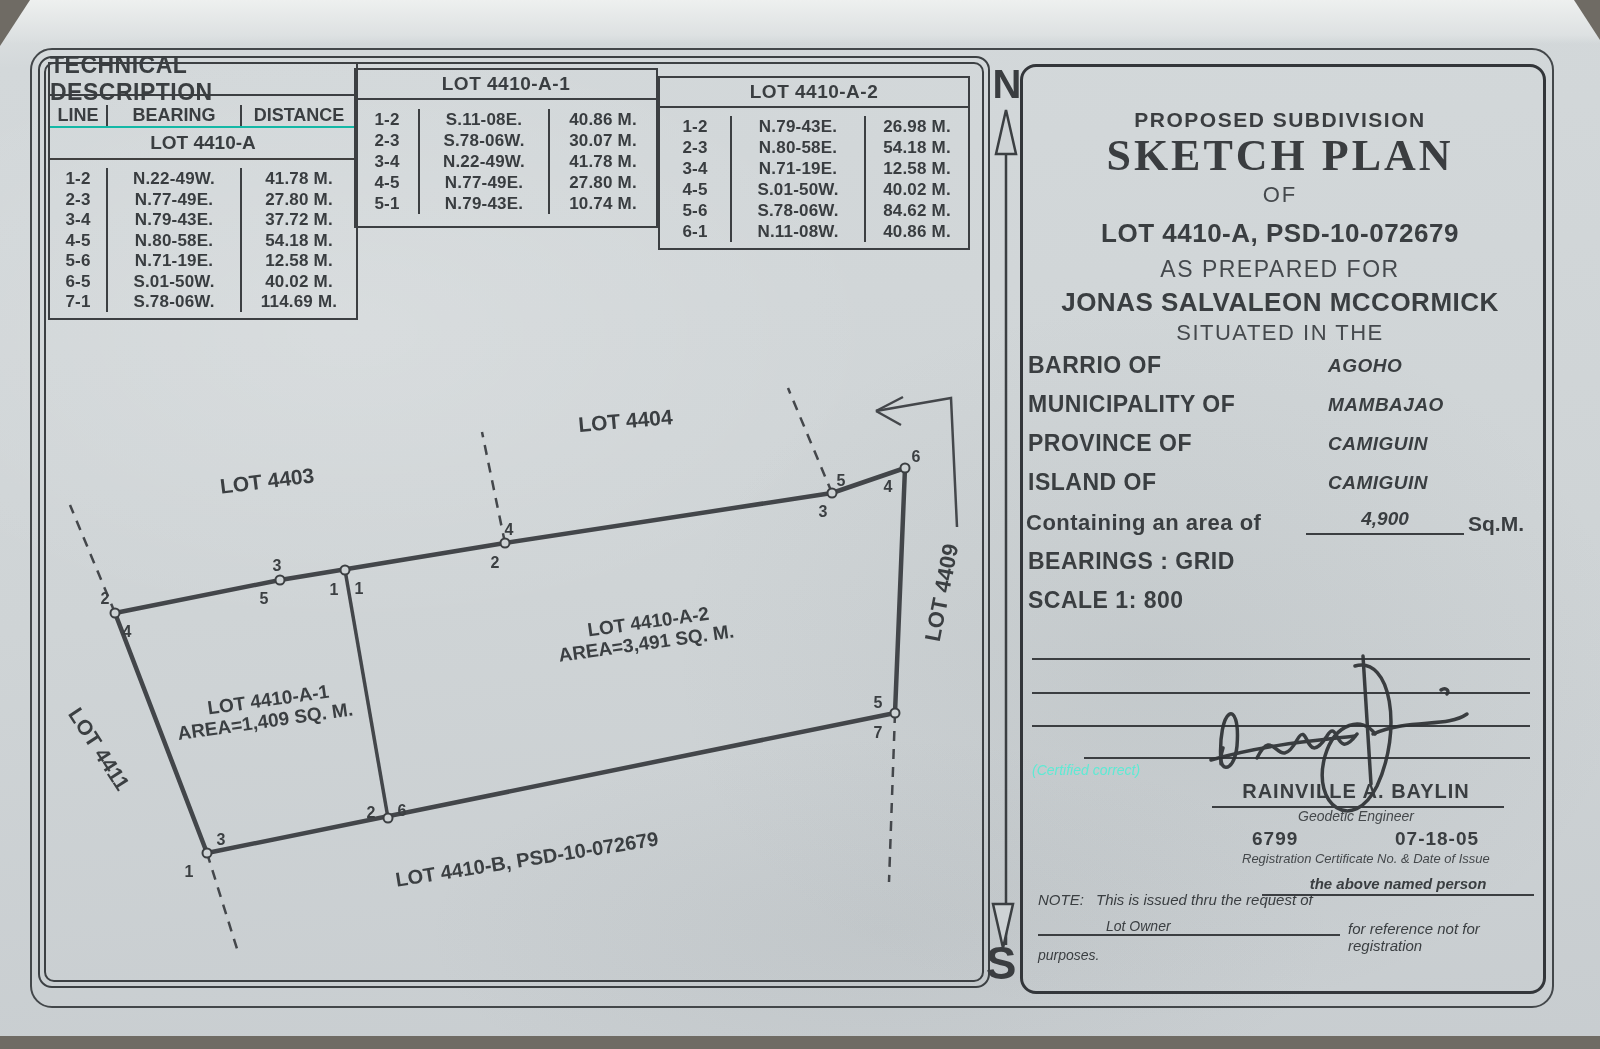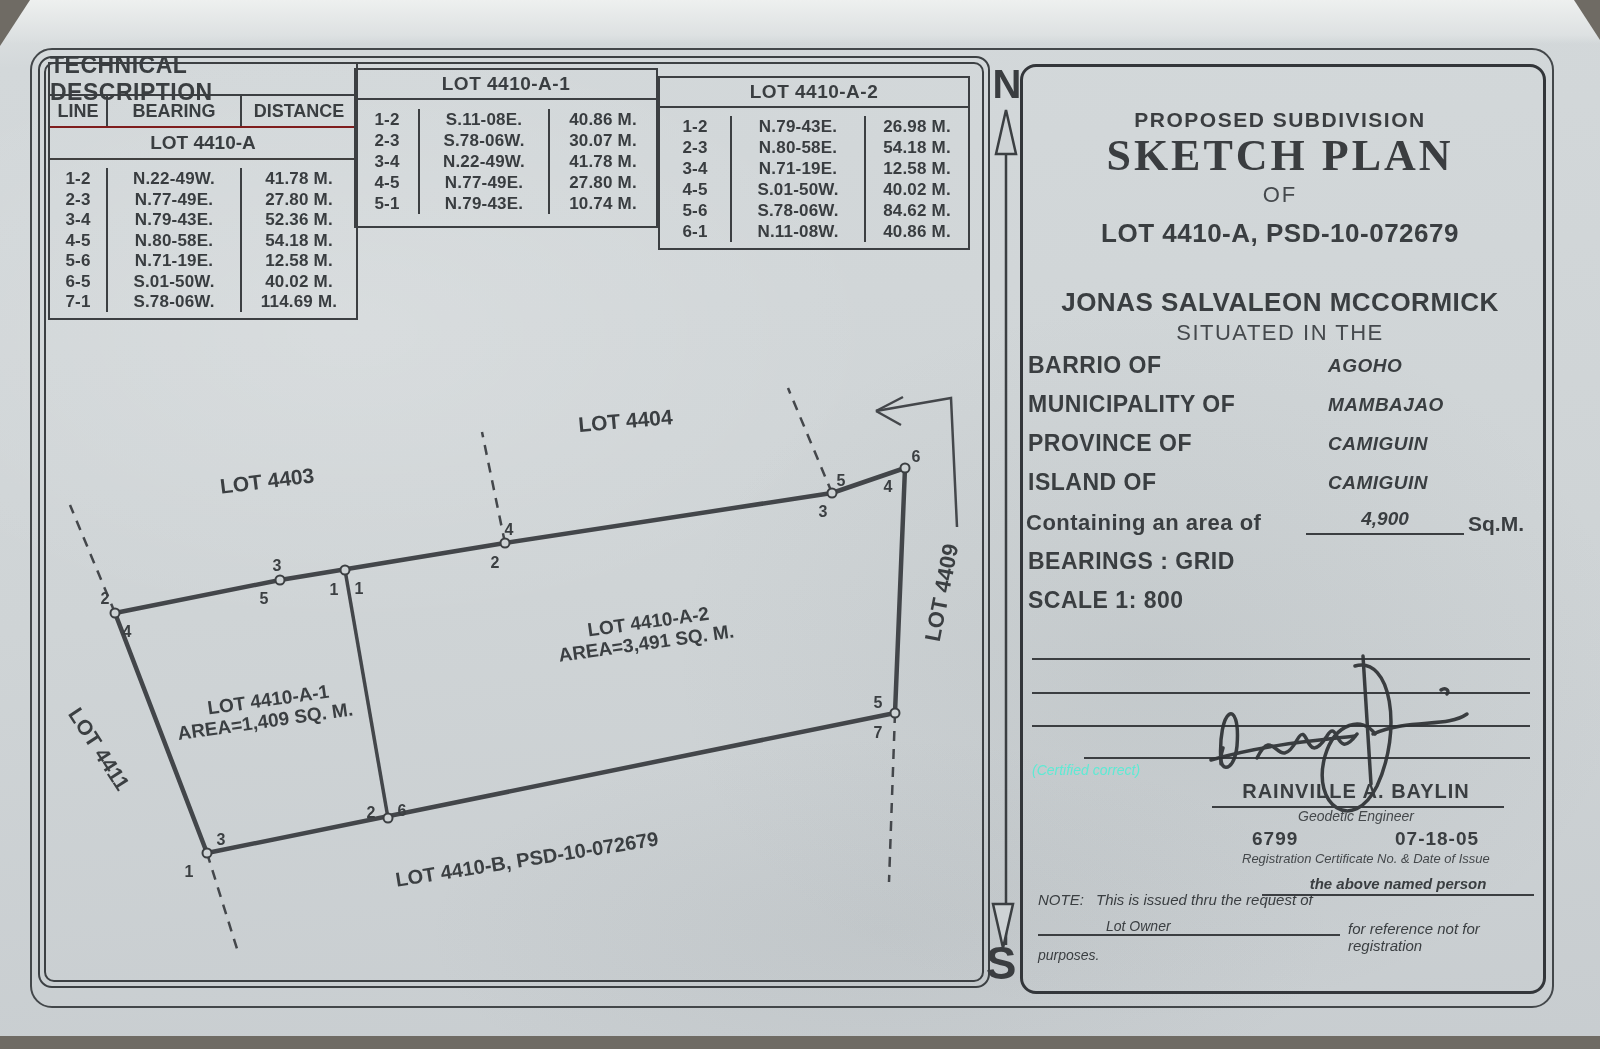--- a/index.html
+++ b/index.html
@@ -29,21 +29,21 @@
     border:2px solid #3c4043;border-radius:14px;}
   .panel-left::after{content:"";position:absolute;left:4px;top:4px;right:4px;bottom:4px;
     border:2px solid #3c4043;border-radius:10px;}
   .panel-right{position:absolute;left:1020px;top:64px;width:520px;height:924px;
     border:3px solid #33363a;border-radius:16px;}
 
   
   .tbl{position:absolute;background:transparent;border:2px solid #3c3f42;}
   .tbl .title{border-bottom:2px solid #3c3f42;display:flex;align-items:center;justify-content:center;
     font-weight:bold;letter-spacing:0.5px;}
-  .tbl .cols{display:flex;border-bottom:2px solid #7f1d1d;}
+  .tbl .cols{display:flex;border-bottom:2px solid #14b8a6;align-items:flex-end;}
   .tbl .cols div{display:flex;align-items:center;justify-content:center;font-weight:bold;}
   .tbl .sub{border-bottom:2px solid #404040;display:flex;align-items:center;justify-content:center;font-weight:bold;}
   .t-row{display:flex;height:21px;align-items:center;}
   .t-row span{display:block;text-align:center;font-weight:bold;font-size:17px;letter-spacing:0.2px;
     height:100%;line-height:21px;color:#393d40;}
   #tbl-main{left:48px;top:62px;width:306px;font-size:19px;}
   #tbl-main .title{height:30px;font-size:23px;}
   #tbl-main .cols{height:30px;font-size:18px;}
   #tbl-main .cols .c1,#tbl-main .data .c1{width:56px;border-right:2px solid #3c3f42;}
   #tbl-main .cols .c2,#tbl-main .data .c2{width:132px;border-right:2px solid #3c3f42;}
@@ -132,21 +132,21 @@
         <span class="c3">41.78 M.</span>
       </div>
     <div class="t-row">
         <span class="c1">2-3</span>
         <span class="c2">N.77-49E.</span>
         <span class="c3">27.80 M.</span>
       </div>
     <div class="t-row">
         <span class="c1">3-4</span>
         <span class="c2">N.79-43E.</span>
-        <span class="c3">52.36 M.</span>
+        <span class="c3">37.72 M.</span>
       </div>
     <div class="t-row">
         <span class="c1">4-5</span>
         <span class="c2">N.80-58E.</span>
         <span class="c3">54.18 M.</span>
       </div>
     <div class="t-row">
         <span class="c1">5-6</span>
         <span class="c2">N.71-19E.</span>
         <span class="c3">12.58 M.</span>
@@ -307,20 +307,21 @@
     <text class="lotlbl" x="650" y="628" font-size="19">LOT 4410-A-2</text>
     <text class="lotlbl" x="645" y="649" font-size="19">AREA=3,491 SQ. M.</text>
   </g>
 </svg>
 
 <div class="panel-right" style="border:none;margin-top:32px;">
   <div class="rp ctr t-prop">PROPOSED SUBDIVISION</div>
   <div class="rp ctr t-sketch">SKETCH PLAN</div>
   <div class="rp ctr t-of">OF</div>
   <div class="rp ctr t-lot">LOT 4410-A, PSD-10-072679</div>
+  <div class="rp ctr t-prep">AS PREPARED FOR</div>
   <div class="rp ctr t-owner">JONAS SALVALEON MCCORMICK</div>
   <div class="rp ctr t-sit">SITUATED IN THE</div>
 
   <div class="rp fld-label" style="top:256px;">BARRIO OF</div>
   <div class="rp fld-value" style="top:259px;">AGOHO</div>
   <div class="rp fld-label" style="top:295px;">MUNICIPALITY OF</div>
   <div class="rp fld-value" style="top:298px;">MAMBAJAO</div>
   <div class="rp fld-label" style="top:334px;">PROVINCE OF</div>
   <div class="rp fld-value" style="top:337px;">CAMIGUIN</div>
   <div class="rp fld-label" style="top:373px;">ISLAND OF</div>

